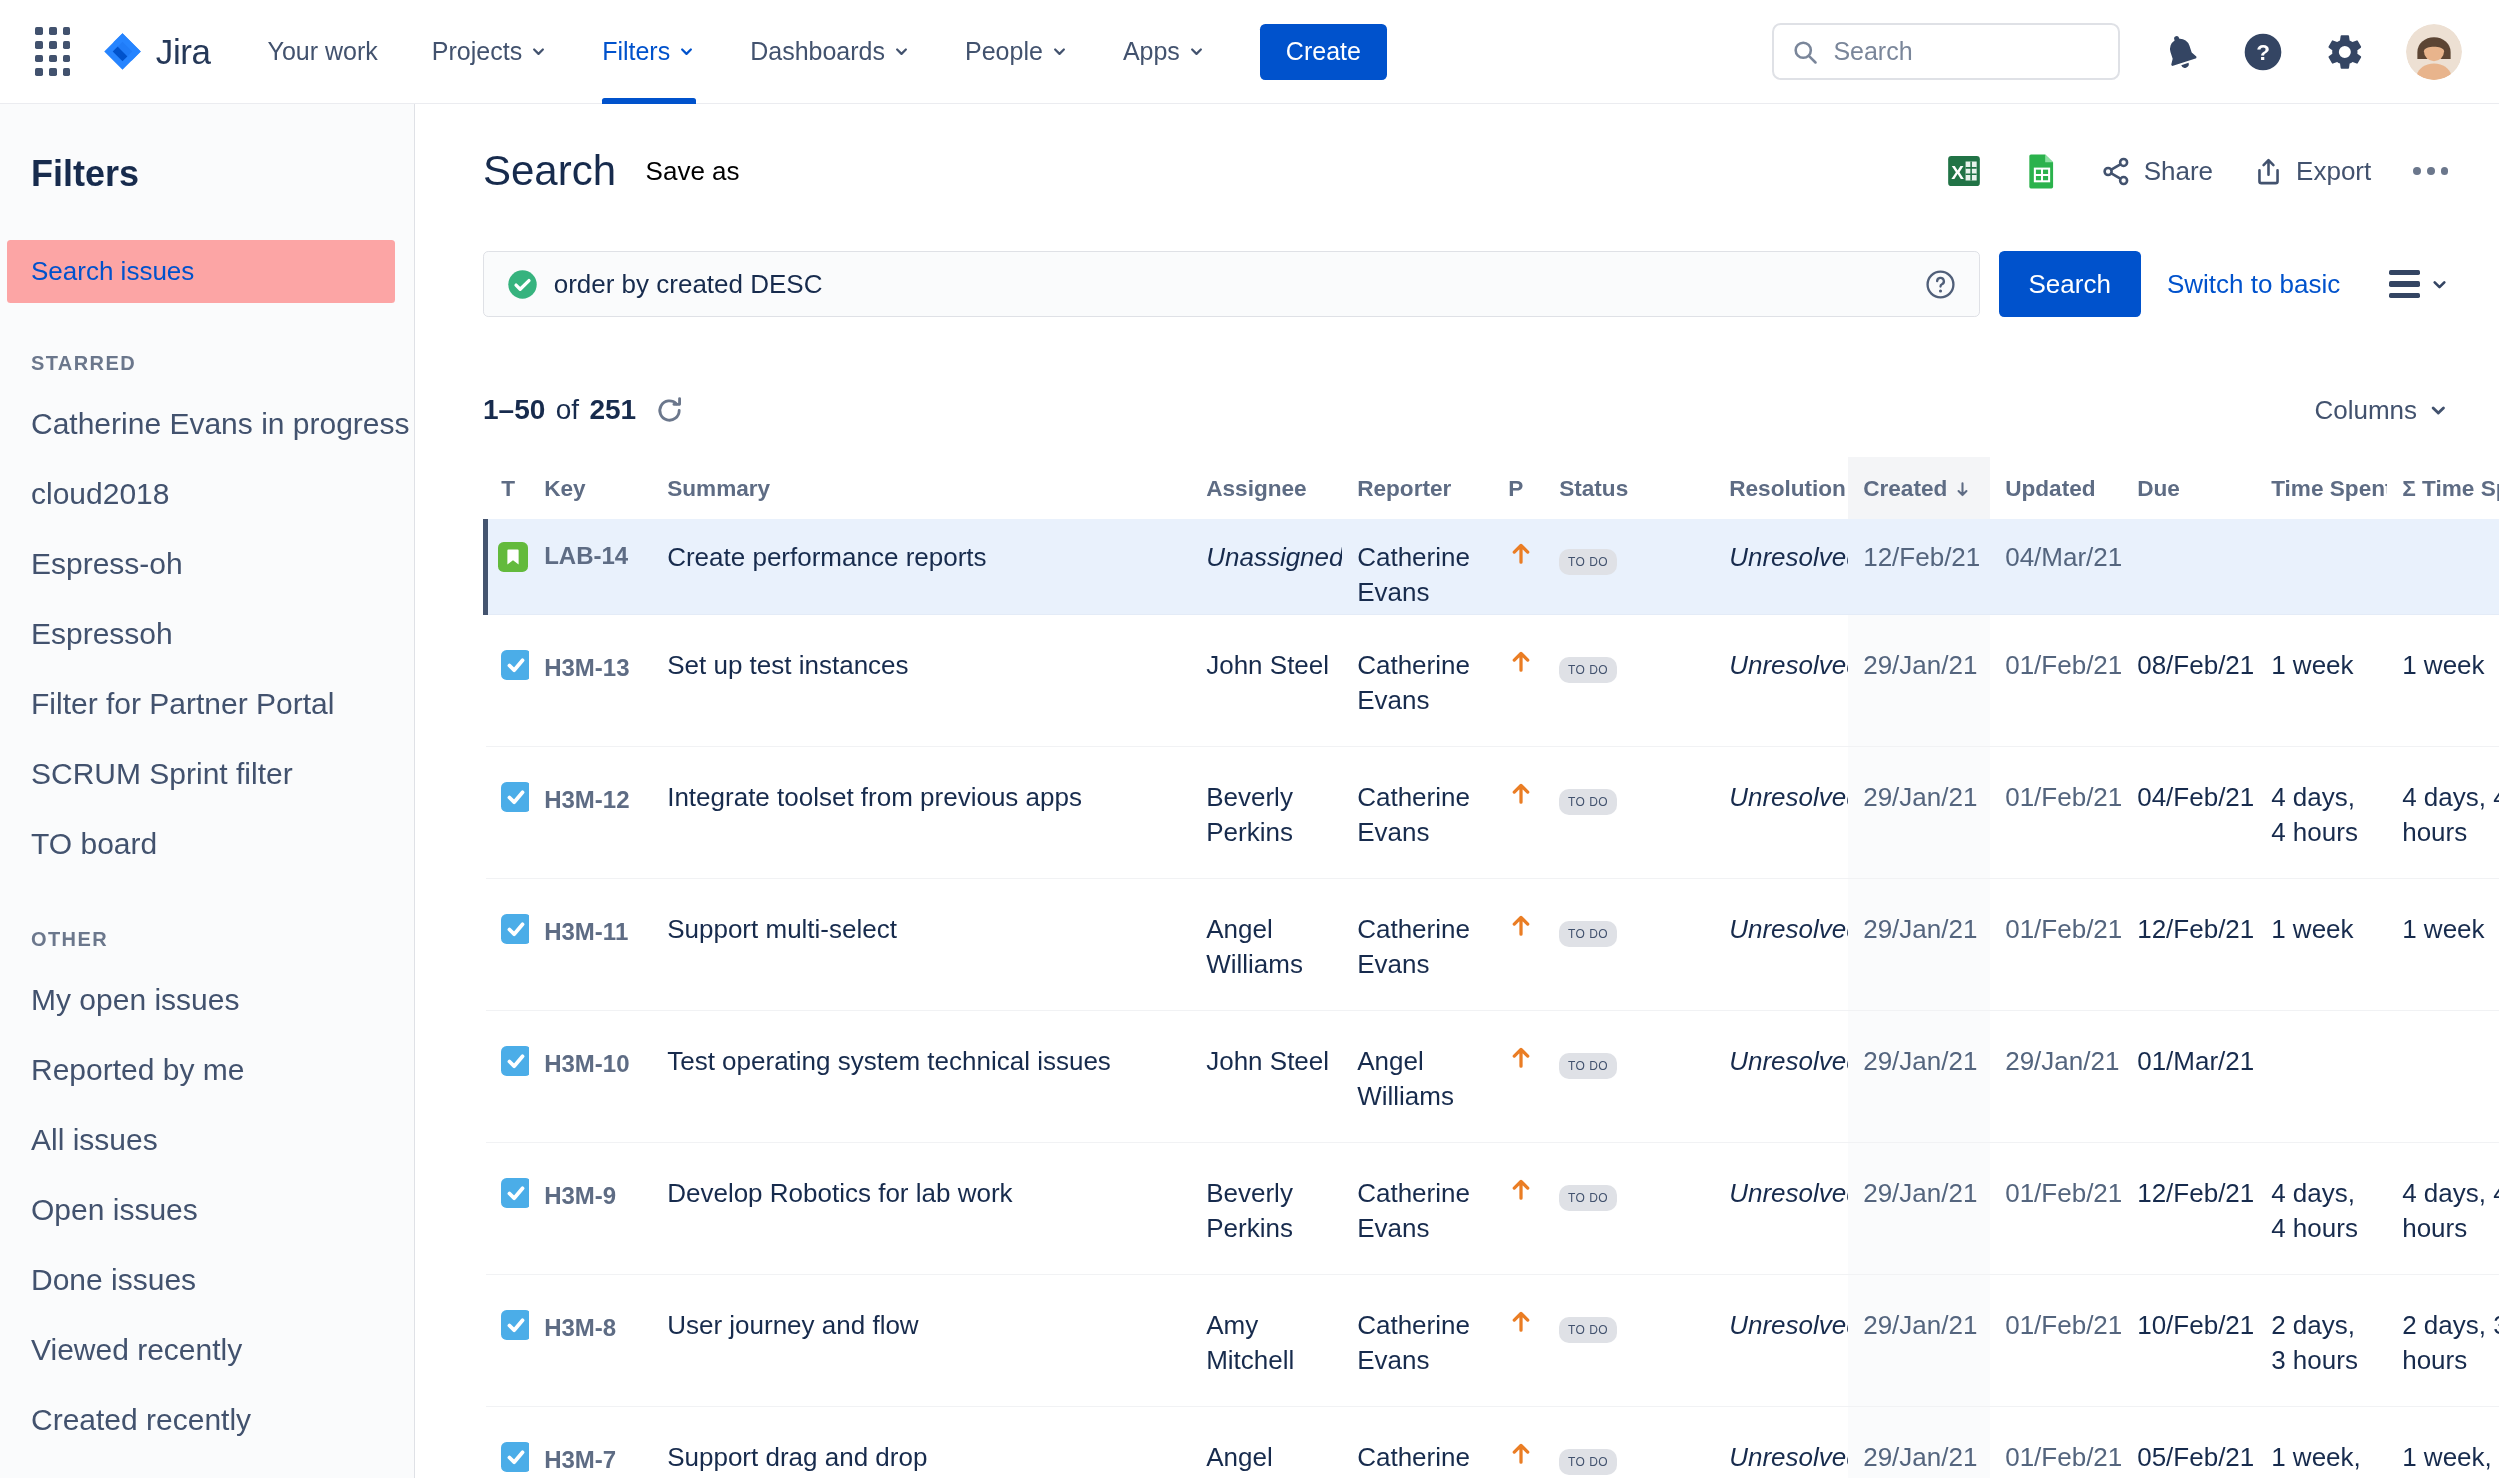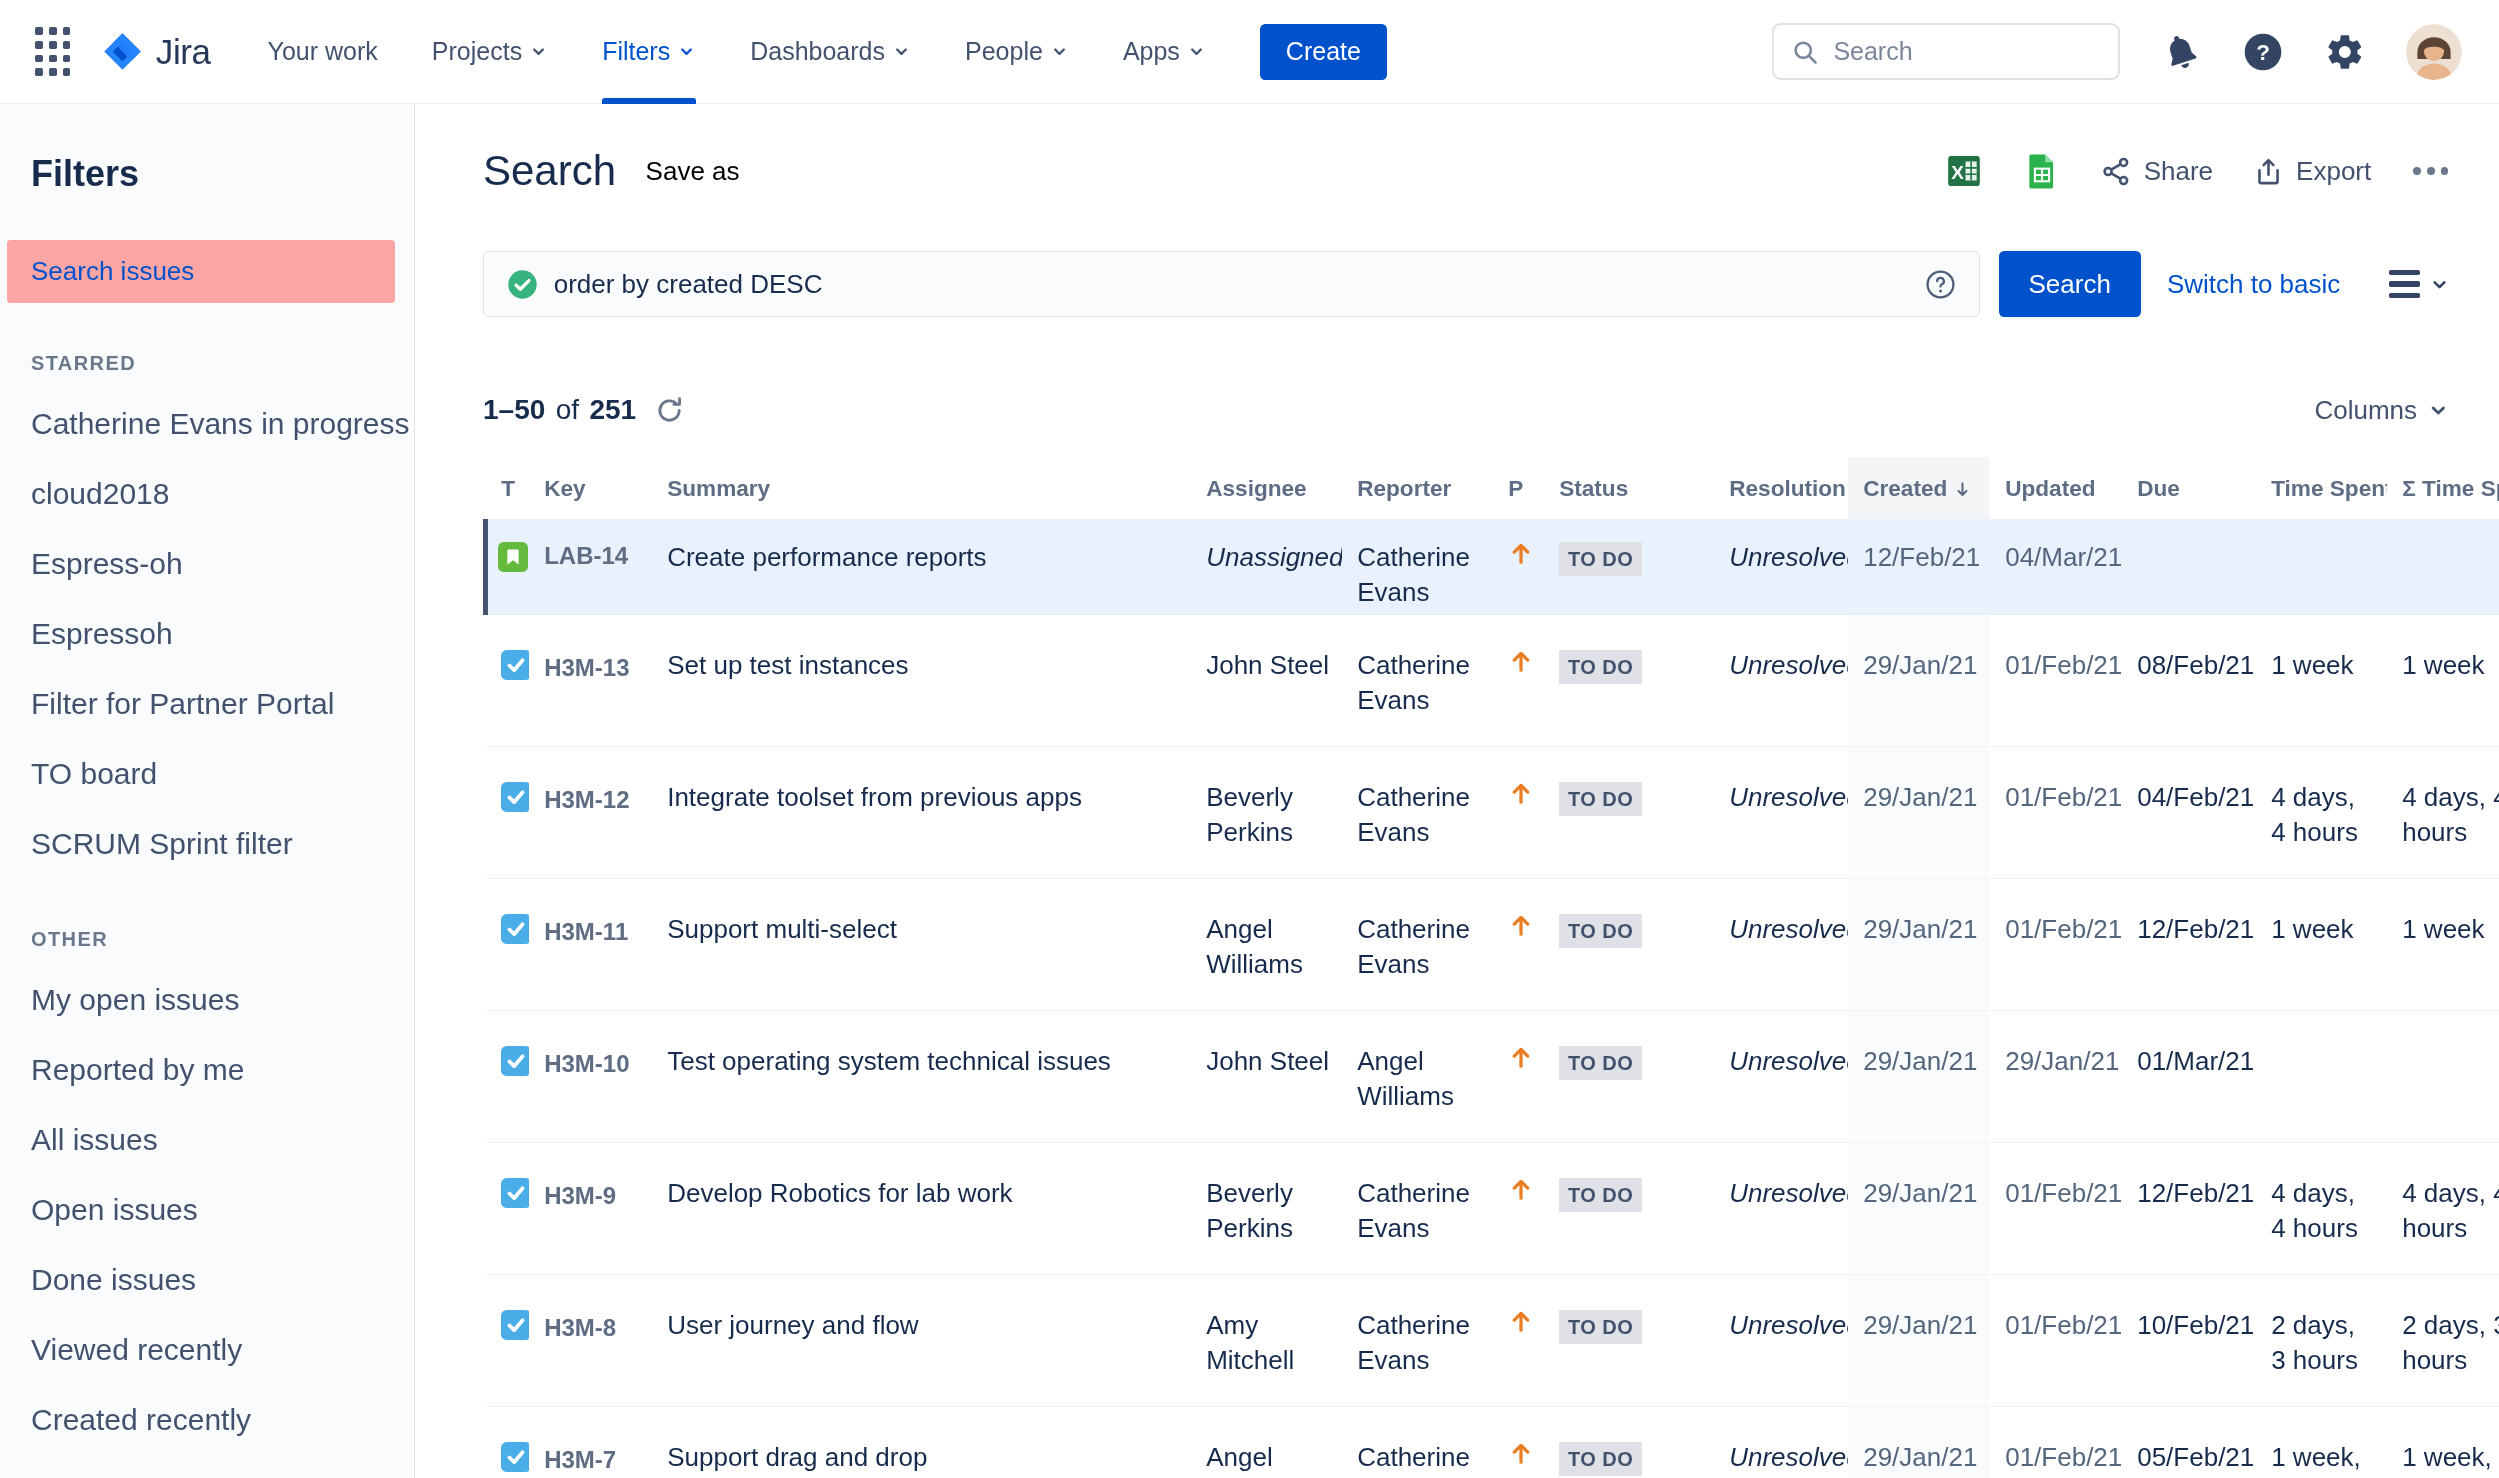--- a/index.html
+++ b/index.html
@@ -109,22 +109,22 @@
   .issues tr.row.selected td{padding-top:21px;padding-bottom:5.2px;border-bottom-color:#E3EBF7;}
   .issues tr.row.selected td.c-created{background:transparent;}
   .issues tr.row.selected td:first-child{border-left:5.2px solid #44546F;padding-left:10.4px;}
   .type-icon{display:inline-block;width:30px;height:30px;margin-top:1.7px;}
   .type-icon svg{width:30px;height:30px;display:block;}
   td.c-key{font-size:24px;color:#5E6C84;padding-top:37px;font-weight:bold;}
   tr.selected td.c-key{padding-top:24px;}
   .sum-link{color:#172B4D;text-decoration:none;cursor:pointer;}
   .prio-icon{display:inline-block;width:26px;height:26px;}
   .prio-icon svg{width:26px;height:26px;display:block;}
-  .badge{display:inline-block;background:#DFE1E6;color:#42526E;font-size:20px;font-weight:700;
-         letter-spacing:0.5px;padding:7px 8.7px;border-radius:1px;line-height:1;white-space:nowrap;}
+  .badge{display:inline-block;background:#DFE1E6;color:#42526E;font-size:12px;font-weight:400;
+         letter-spacing:0.5px;padding:7px 8.7px;border-radius:10px;line-height:1;white-space:nowrap;}
   td.c-resolution em,td.c-assignee em{font-style:italic;}
   td.c-created,td.c-updated{color:#54657E;}
   .chev{display:inline-block;}
 </style>
 </head>
 <body>
 
 <div class="page">
 
   <header class="topnav">
@@ -230,22 +230,22 @@
       <div class="search-issues">
         <span>Search issues</span>
       </div>
       <div id="sidebar-sections">
           <div class="side-label">STARRED</div>
           <div class="side-item">Catherine Evans in progress ...</div>
           <div class="side-item">cloud2018</div>
           <div class="side-item">Espress-oh</div>
           <div class="side-item">Espressoh</div>
           <div class="side-item">Filter for Partner Portal</div>
+          <div class="side-item">SCRUM Sprint filter</div>
           <div class="side-item">TO board</div>
-          <div class="side-item">SCRUM Sprint filter</div>
           <div class="side-label">OTHER</div>
           <div class="side-item">My open issues</div>
           <div class="side-item">Reported by me</div>
           <div class="side-item">All issues</div>
           <div class="side-item">Open issues</div>
           <div class="side-item">Done issues</div>
           <div class="side-item">Viewed recently</div>
           <div class="side-item">Created recently</div>
           <div class="side-item">Resolved recently</div>
         </div>

